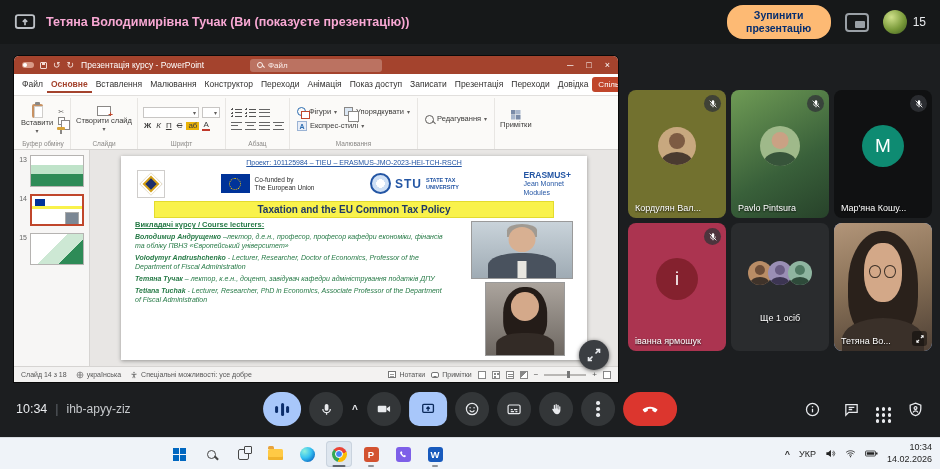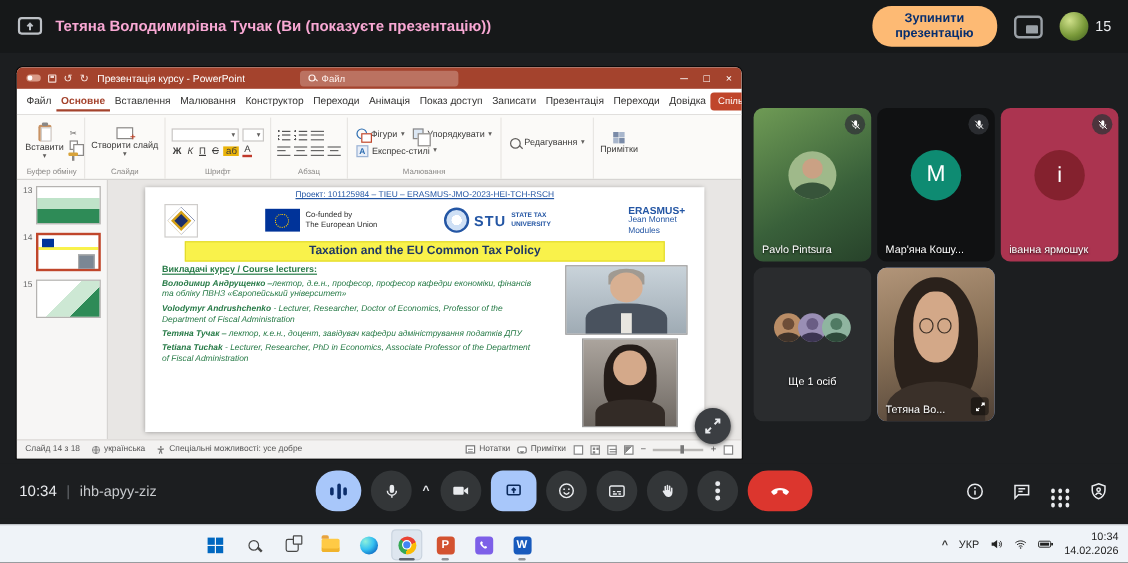--- a/index.html
+++ b/index.html
@@ -521,20 +521,34 @@
   </div>
 
   <button class="expand-fab">
     <svg width="14" height="14" viewBox="0 0 14 14" stroke="#e8eaed" stroke-width="1.6" fill="none">
       <path d="M8.5 5.5 12.5 1.5M9 1.5h3.5V5M5.5 8.5 1.5 12.5M1.5 9v3.5H5"></path>
     </svg>
   </button>
 
   <div class="pgrid">
 
+    <div class="tile t-olive">
+      <span class="cav mperson" style="width:38px;height:38px;background:#c8a87f">
+        <span class="h" style="background:#7d5b43"></span>
+          <span class="b" style="background:#4a3b30"></span>
+      </span>
+      <span class="mutebadge">
+        <svg viewBox="0 0 24 24" width="10" height="10">
+            <path fill="#fff" d="M12 14a3 3 0 0 0 3-3V6a3 3 0 0 0-6 0v5a3 3 0 0 0 3 3z"></path>
+            <path d="M6 11a6 6 0 0 0 12 0M12 17v3" stroke="#fff" stroke-width="1.8" fill="none"></path>
+            <path d="M4 4l16 16" stroke="#fff" stroke-width="2"></path>
+          </svg>
+      </span>
+      <span class="name">Кордулян Вал...</span>
+    </div>
 
     <div class="tile t-green">
       <span class="cav mperson" style="width:40px;height:40px;background:#9fb98a">
         <span class="h" style="background:#caa184"></span>
           <span class="b" style="background:#37543a"></span>
       </span>
       <span class="mutebadge">
         <svg viewBox="0 0 24 24" width="10" height="10">
             <path fill="#fff" d="M12 14a3 3 0 0 0 3-3V6a3 3 0 0 0-6 0v5a3 3 0 0 0 3 3z"></path>
             <path d="M6 11a6 6 0 0 0 12 0M12 17v3" stroke="#fff" stroke-width="1.8" fill="none"></path>

